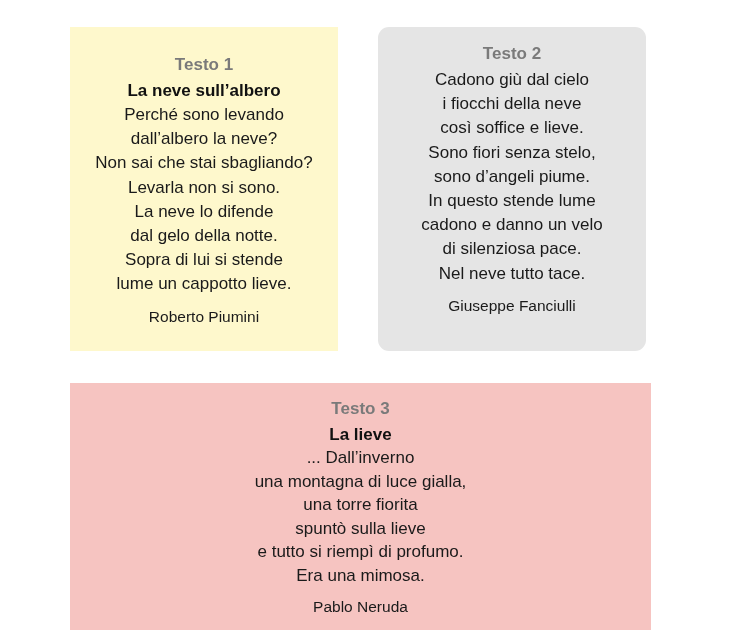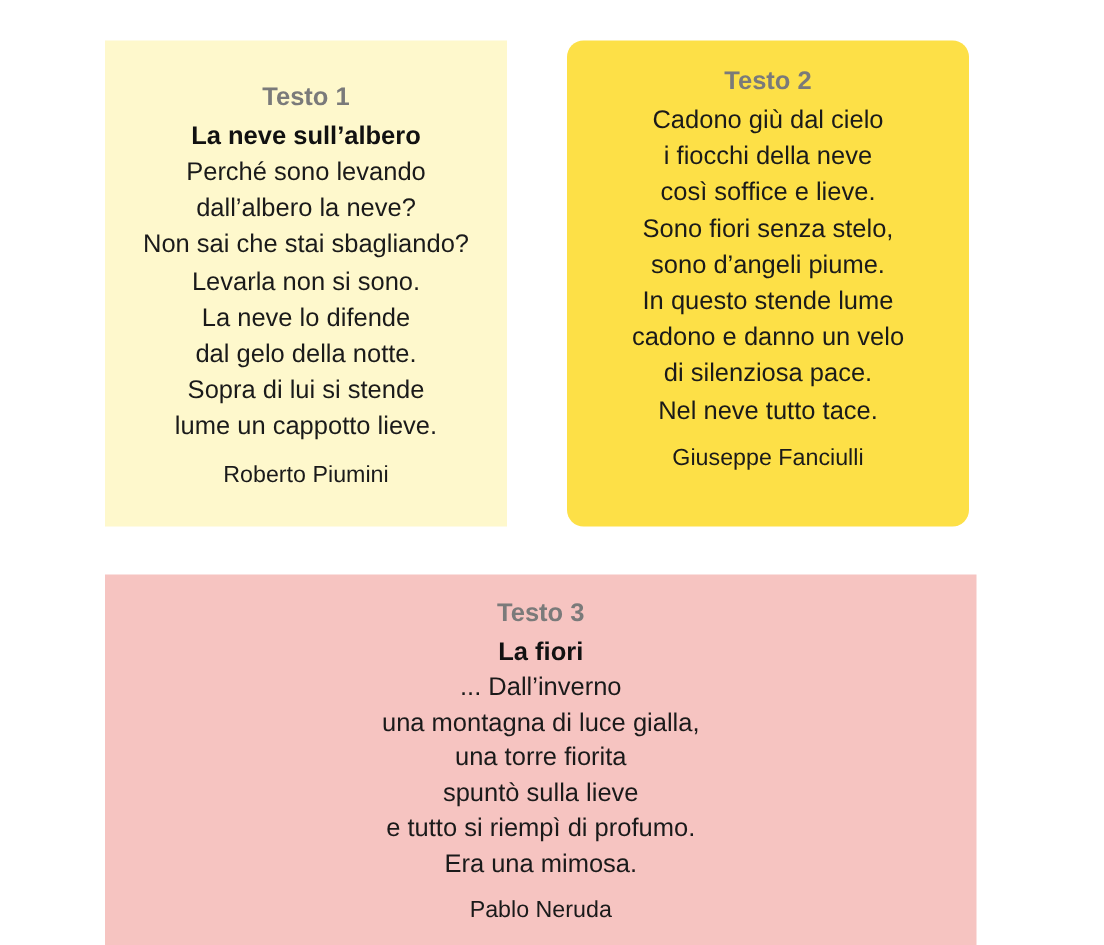--- a/index.html
+++ b/index.html
@@ -68,37 +68,37 @@
   <div class="verse">dall’albero la neve?</div>
   <div class="verse">Non sai che stai sbagliando?</div>
   <div class="verse">Levarla non si sono.</div>
   <div class="verse">La neve lo difende</div>
   <div class="verse">dal gelo della notte.</div>
   <div class="verse">Sopra di lui si stende</div>
   <div class="verse">lume un cappotto lieve.</div>
   <div class="author">Roberto Piumini</div>
 </div>
 
-<div id="box2" class="poem-box" style="background: #fde047; border-radius: 11px;">
+<div id="box2" class="poem-box" style="background: #e5e5e5; border-radius: 11px;">
   <div class="testo-label">Testo 2</div>
   <div class="verse">Cadono giù dal cielo</div>
   <div class="verse">i fiocchi della neve</div>
   <div class="verse">così soffice e lieve.</div>
   <div class="verse">Sono fiori senza stelo,</div>
   <div class="verse">sono d’angeli piume.</div>
   <div class="verse">In questo stende lume</div>
   <div class="verse">cadono e danno un velo</div>
   <div class="verse">di silenziosa pace.</div>
   <div class="verse">Nel neve tutto tace.</div>
   <div class="author">Giuseppe Fanciulli</div>
 </div>
 
 <div id="box3" class="poem-box" style="background: rgb(246, 196, 193);">
   <div class="testo-label">Testo 3</div>
-  <div class="poem-title">La fiori</div>
+  <div class="poem-title">La lieve</div>
   <div class="verse">... Dall’inverno</div>
   <div class="verse">una montagna di luce gialla,</div>
   <div class="verse">una torre fiorita</div>
   <div class="verse">spuntò sulla lieve</div>
   <div class="verse">e tutto si riempì di profumo.</div>
   <div class="verse">Era una mimosa.</div>
   <div class="author">Pablo Neruda</div>
 </div>
 
 </body></html>

